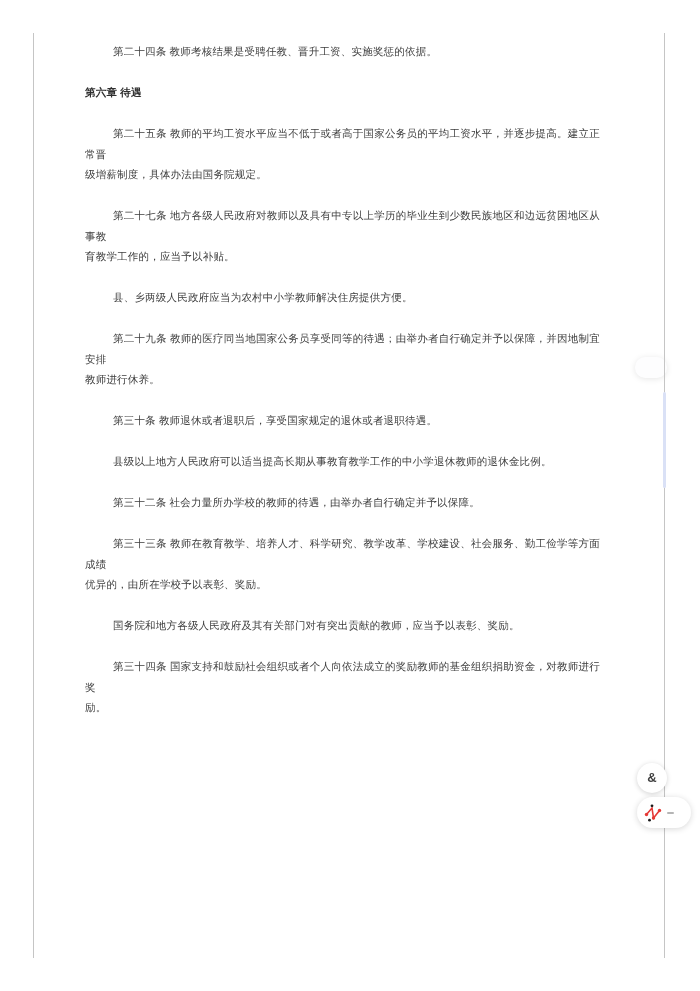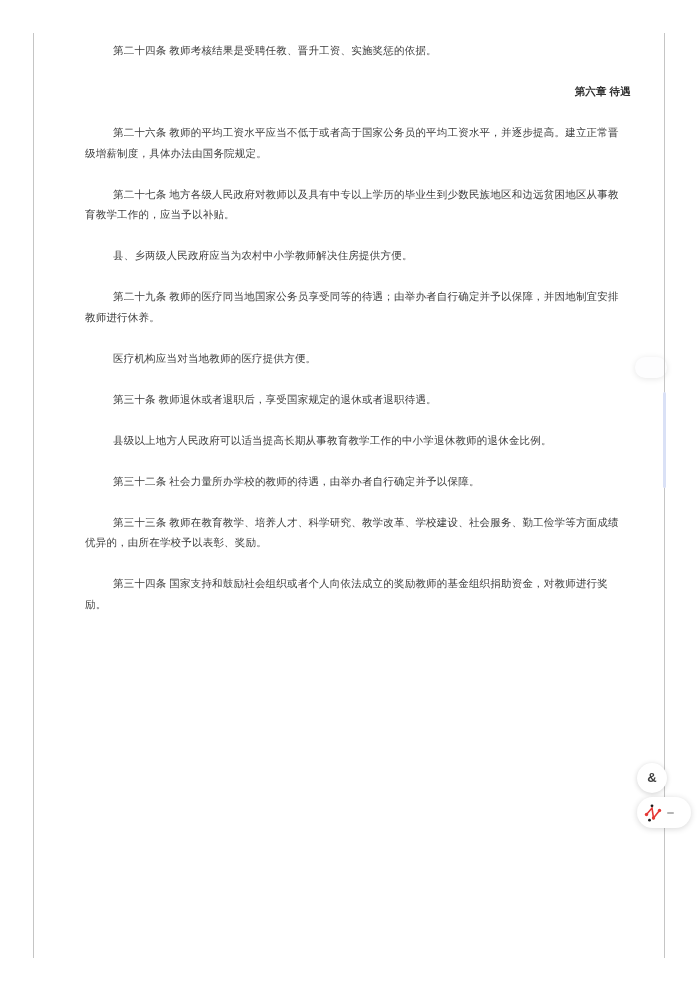--- a/index.html
+++ b/index.html
@@ -16,34 +16,33 @@
   body{
     width:700px;height:991px;position:relative;background:#ffffff;overflow:hidden;
     font-family:"Liberation Sans","DejaVu Sans",sans-serif;
   }
   
   .page-card{
     position:absolute;left:33px;top:33px;width:632px;height:925px;
     border-left:1px solid var(--border-color);
     border-right:1px solid var(--border-color);
     background:transparent;z-index:2;
-    padding:8px 33px 0 51px;
-    font-family:Liberation Serif, serif;
+    padding:8px 64px 0 51px;
   }
   .doc-body{width:100%;}
   .block{
     font-size:10.5px;line-height:20.5px;letter-spacing:0.2px;
     color:var(--text-color);margin:20.5px 0;
     white-space:pre-line;text-indent:28px;
     text-align:justify;
   }
   .block:first-child{margin-top:0;}
   .block.chapter-heading{
     font-weight:700;color:var(--heading-color);
-    text-align:right;text-indent:0;white-space:normal;
+    text-align:left;text-indent:0;white-space:normal;
   }
   
   .scroll-thumb{
     position:absolute;right:-2px;top:359px;width:3px;height:96px;
     background:var(--thumb-color);border-radius:2px;z-index:4;
   }
   
   .ghost-pill{
     position:absolute;left:635px;top:357px;width:32px;height:21px;
     border-radius:10px;background:#fdfdfe;z-index:1;
@@ -70,33 +69,33 @@
     width:7px;height:2px;border-radius:1px;background:var(--dash-color);margin-left:5px;
   }
 </style>
 </head>
 <body>
 
 <div class="page-card">
   <div class="doc-body" id="doc-content">
       <div class="block article-paragraph">第二十四条 教师考核结果是受聘任教、晋升工资、实施奖惩的依据。</div>
       <div class="block chapter-heading">第六章 待遇</div>
-      <div class="block article-paragraph">第二十六条 教师的平均工资水平应当不低于或者高于国家公务员的平均工资水平，并逐步提高。建立正常晋
+      <div class="block article-paragraph">第二十五条 教师的平均工资水平应当不低于或者高于国家公务员的平均工资水平，并逐步提高。建立正常晋
 级增薪制度，具体办法由国务院规定。</div>
       <div class="block article-paragraph">第二十七条 地方各级人民政府对教师以及具有中专以上学历的毕业生到少数民族地区和边远贫困地区从事教
 育教学工作的，应当予以补贴。</div>
       <div class="block article-paragraph">县、乡两级人民政府应当为农村中小学教师解决住房提供方便。</div>
       <div class="block article-paragraph">第二十九条 教师的医疗同当地国家公务员享受同等的待遇；由举办者自行确定并予以保障，并因地制宜安排
 教师进行休养。</div>
-      <div class="block article-paragraph">医疗机构应当对当地教师的医疗提供方便。</div>
       <div class="block article-paragraph">第三十条 教师退休或者退职后，享受国家规定的退休或者退职待遇。</div>
       <div class="block article-paragraph">县级以上地方人民政府可以适当提高长期从事教育教学工作的中小学退休教师的退休金比例。</div>
       <div class="block article-paragraph">第三十二条 社会力量所办学校的教师的待遇，由举办者自行确定并予以保障。</div>
       <div class="block article-paragraph">第三十三条 教师在教育教学、培养人才、科学研究、教学改革、学校建设、社会服务、勤工俭学等方面成绩
 优异的，由所在学校予以表彰、奖励。</div>
+      <div class="block article-paragraph">国务院和地方各级人民政府及其有关部门对有突出贡献的教师，应当予以表彰、奖励。</div>
       <div class="block article-paragraph">第三十四条 国家支持和鼓励社会组织或者个人向依法成立的奖励教师的基金组织捐助资金，对教师进行奖
 励。</div>
     </div>
   <div class="scroll-thumb"></div>
 </div>
 
 <div class="ghost-pill"></div>
 
 <div class="float-circle">
   <span class="glyph">&amp;</span>

